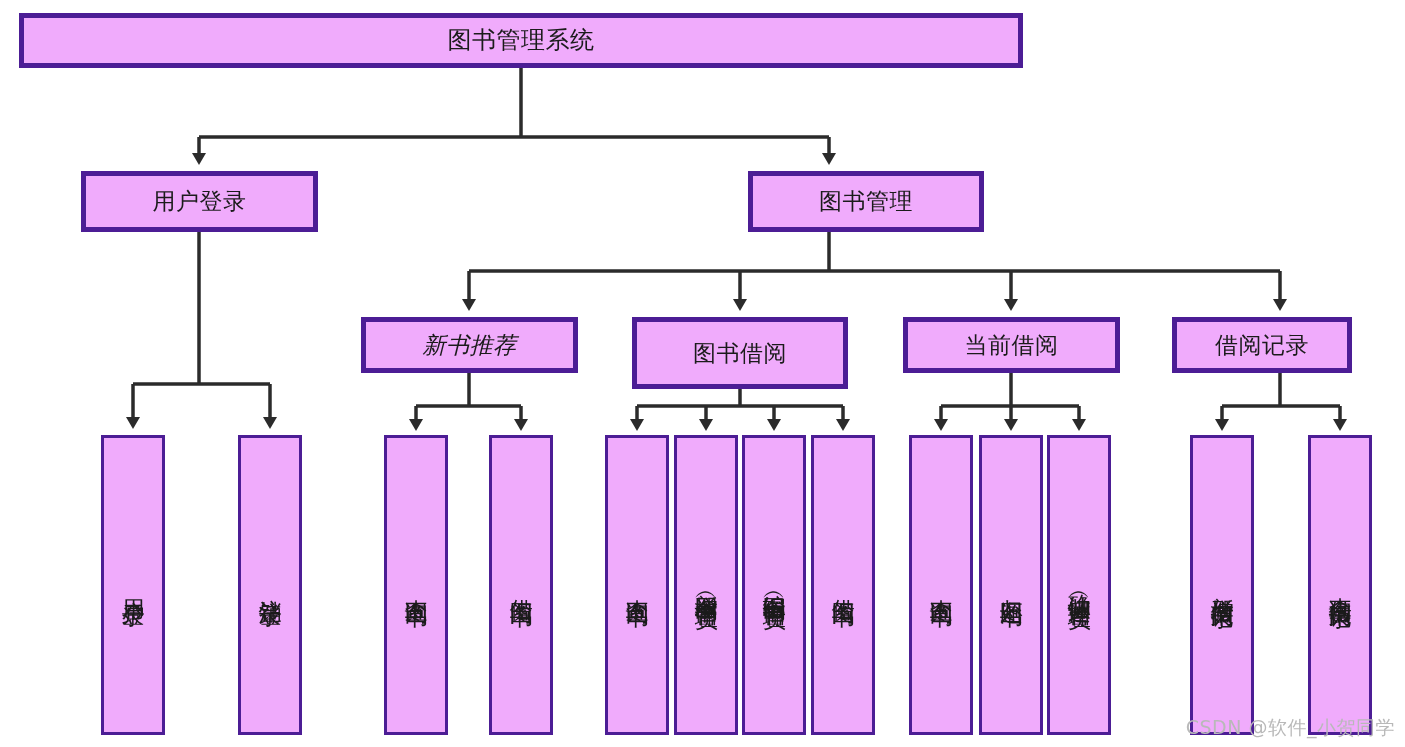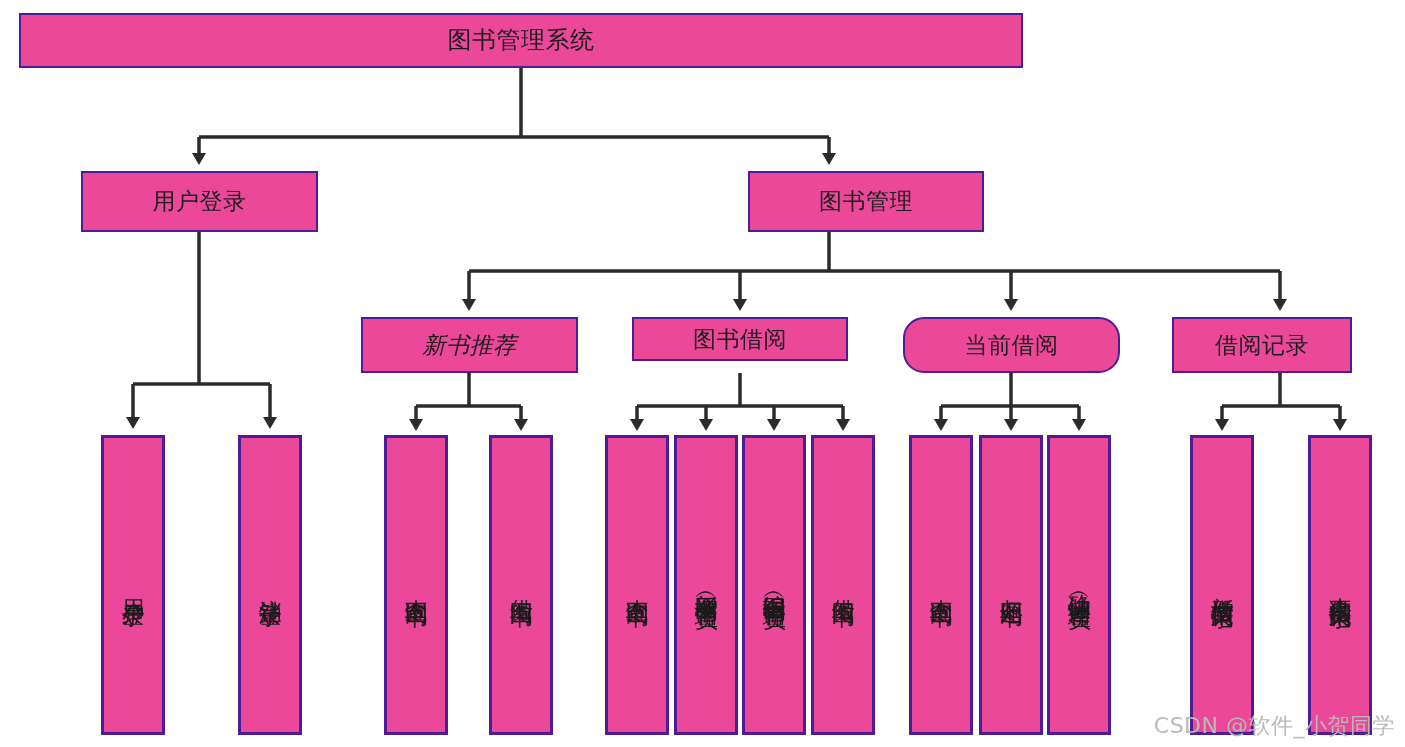--- a/index.html
+++ b/index.html
@@ -23,22 +23,22 @@
     position: absolute;
     left: 0;
     top: 0;
     width: 1405px;
     height: 747px;
     pointer-events: none;
   }
   .node {
     position: absolute;
     box-sizing: border-box;
-    background: #ec4899;
-    border: 2px solid #4c1d95;
+    background: #f0abfc;
+    border: 5px solid #4c1d95;
     display: flex;
     align-items: center;
     justify-content: center;
     z-index: 3;
   }
   .node .label {
     font-size: 23px;
     line-height: 1.15;
     letter-spacing: 0.5px;
     color: #1b1b1b;
@@ -59,21 +59,21 @@
     white-space: normal;
     max-height: 286px;
   }
   .node.root .label {
     font-size: 24px;
   }
   #watermark {
     position: absolute;
     right: 10px;
     bottom: 6px;
-    font-size: 22px;
+    font-size: 19px;
     color: #b9b9b9;
     letter-spacing: 0.5px;
     z-index: 5;
     white-space: nowrap;
   }
 </style>
 </head>
 <body>
 
 <div id="canvas">
@@ -135,24 +135,24 @@
   <div class="node" style="left:81px; top:171px; width:237px; height:61px;">
     <span class="label">用户登录</span>
   </div>
   <div class="node" style="left:711px; top:171px; width:236px; height:61px;margin-left:37px;">
     <span class="label">图书管理</span>
   </div>
 
   <div class="node" style="left:361px; top:317px; width:217px; height:56px;font-style:italic;">
     <span class="label">新书推荐</span>
   </div>
-  <div class="node" style="left:632px; top:317px; width:216px; height:44px;">
+  <div class="node" style="left:632px; top:317px; width:216px; height:72px;">
     <span class="label">图书借阅</span>
   </div>
-  <div class="node" style="left:903px; top:317px; width:217px; height:56px;border-radius:21px;">
+  <div class="node" style="left:903px; top:317px; width:217px; height:56px;">
     <span class="label">当前借阅</span>
   </div>
   <div class="node" style="left:1172px; top:317px; width:180px; height:56px;">
     <span class="label">借阅记录</span>
   </div>
 
   <div class="node leaf" style="left:101px; top:435px; width:64px; height:300px;">
     <span class="label">用户登录</span>
   </div>
   <div class="node leaf" style="left:238px; top:435px; width:64px; height:300px;">

